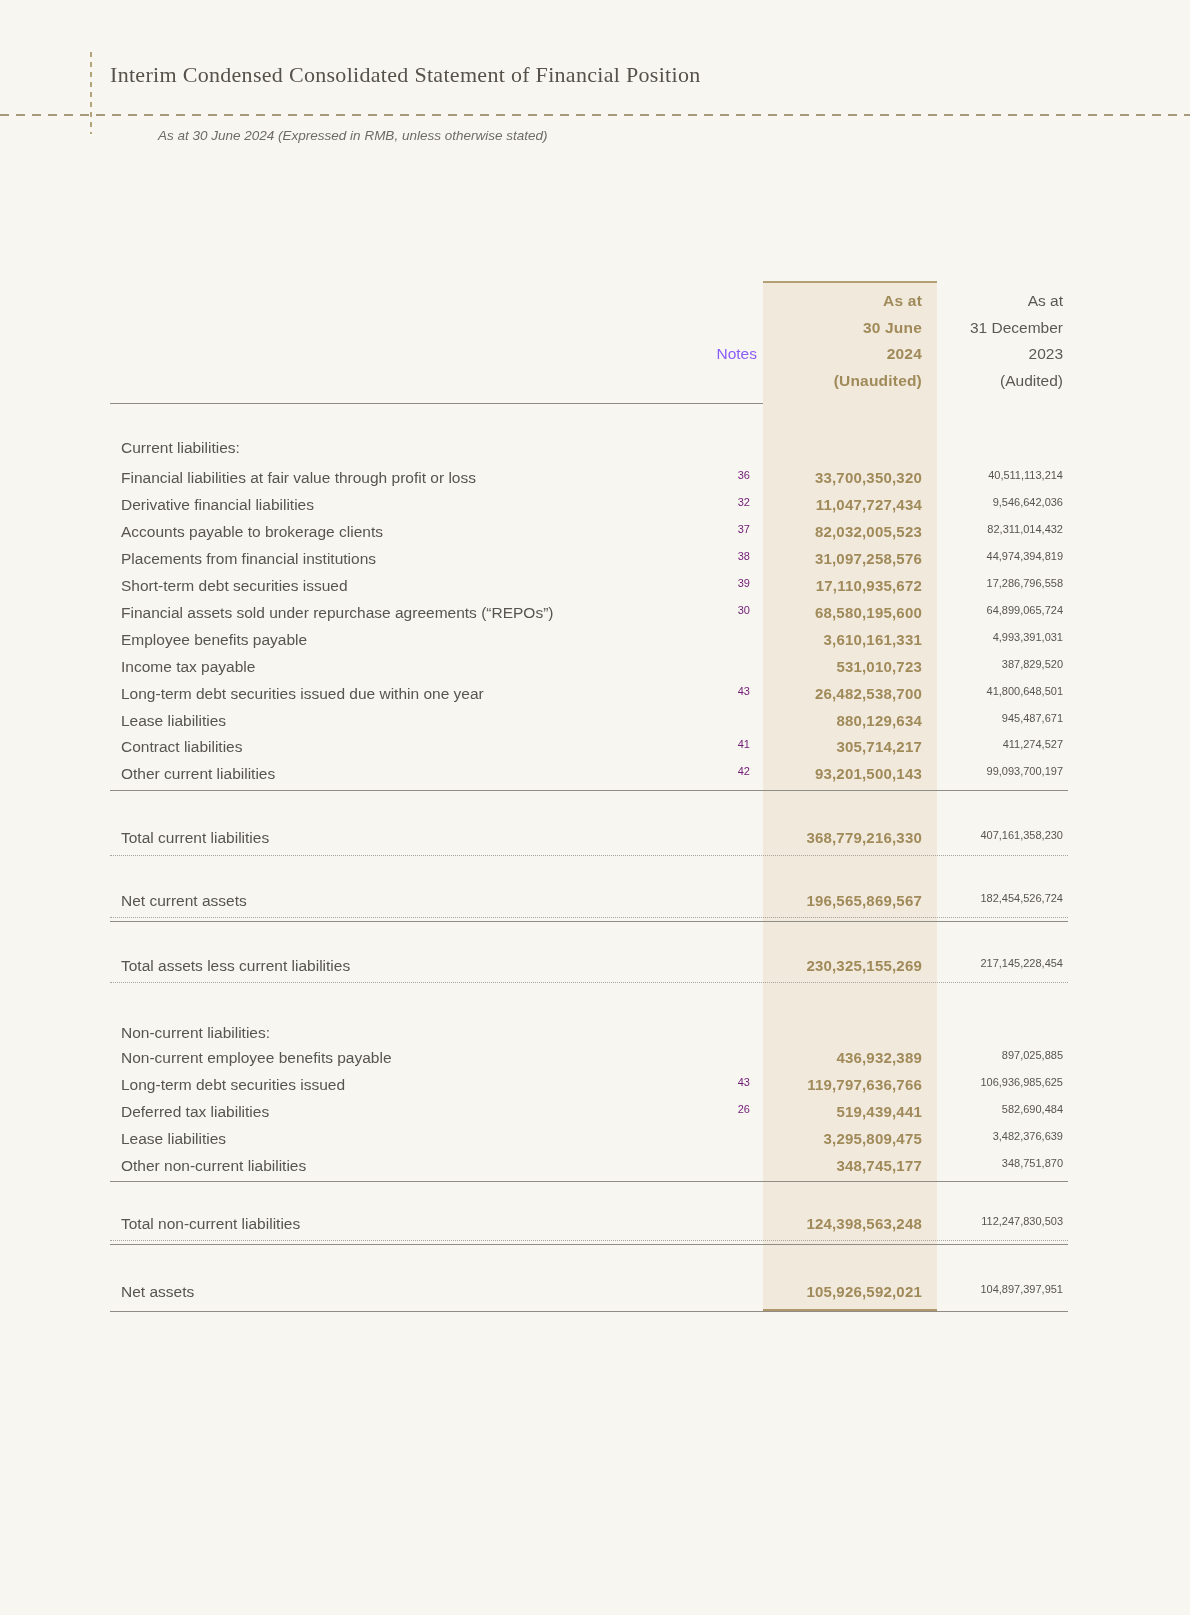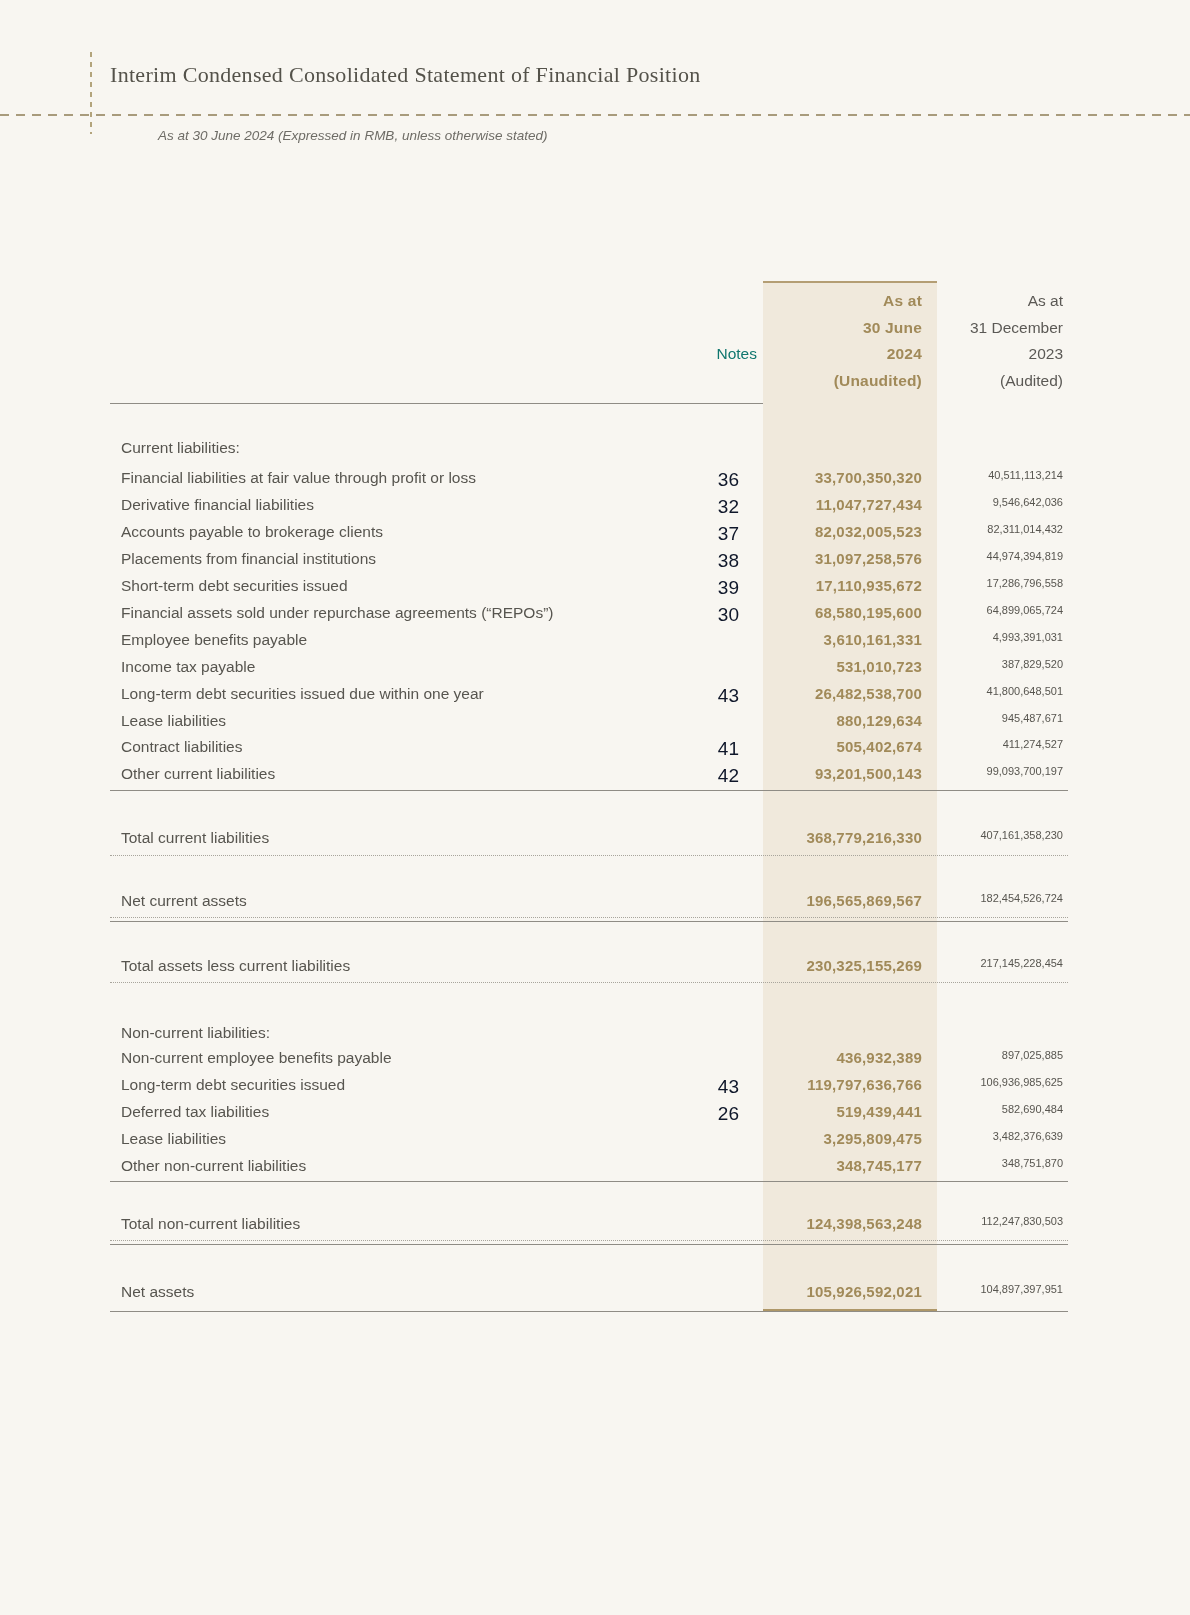--- a/index.html
+++ b/index.html
@@ -15,27 +15,27 @@
          font-size:22px;color:#54524a;letter-spacing:.3px;white-space:nowrap;}
   .subtitle{position:absolute;left:110px;top:128px;font-size:13.5px;font-style:italic;color:#6e6c66;margin-left:48px;}
 
   
   .stripe{position:absolute;left:763px;top:281px;width:174px;height:1030px;background:#f0e9dc;
           border-top:2px solid #b49e74;border-bottom:2px solid #ae9768;box-sizing:border-box;}
 
   
   .row{position:absolute;left:110px;width:958px;height:26px;display:flex;align-items:flex-start;font-size:15.5px;}
   .c-label{flex:1;padding-left:11px;color:#57554f;white-space:nowrap;}
-  .c-note{width:52px;text-align:right;padding-right:24px;box-sizing:border-box;color:#0f172a;font-size:19px;}
+  .c-note{width:52px;text-align:right;padding-right:13px;box-sizing:border-box;color:#701a75;font-size:11px;}
   .c-v24{width:174px;text-align:right;padding-right:15px;box-sizing:border-box;
          font-weight:700;color:#a18a59;font-size:15px;letter-spacing:.2px;}
   .c-v23{width:131px;text-align:right;padding-right:5px;box-sizing:border-box;font-size:11px;color:#57554f;}
   .hdr .c-v24{font-size:15.5px;}
   .hdr .c-v23{color:#5b5955;font-size:15.5px;}
-  .hdr .c-note{padding-right:6px;color:#0f766e;font-size:15.5px;}
+  .hdr .c-note{padding-right:6px;color:#8b5cf6;font-size:15.5px;}
 
   
   .rule{position:absolute;left:110px;width:958px;height:0;border-top:1px solid #8f8c85;}
   .rule-hdr{width:653px;}
   .rule-dotted{border-top:1.5px dotted #a8a59c;}
 
   
   .footnote{position:absolute;left:110px;top:1488px;font-size:15.5px;color:#55534d;margin-top:44px;}
   .pagenum{position:absolute;left:110px;top:1524px;font-family:Liberation Sans, sans-serif;
            font-size:17px;color:#54524a;}
@@ -138,21 +138,21 @@
   </div>
   <div class="row" style="top:712px">
     <div class="c-label">Lease liabilities</div>
     <div class="c-note"></div>
     <div class="c-v24">880,129,634</div>
     <div class="c-v23">945,487,671</div>
   </div>
   <div class="row" style="top:738px">
     <div class="c-label">Contract liabilities</div>
     <div class="c-note">41</div>
-    <div class="c-v24">505,402,674</div>
+    <div class="c-v24">305,714,217</div>
     <div class="c-v23">411,274,527</div>
   </div>
   <div class="row" style="top:765px">
     <div class="c-label">Other current liabilities</div>
     <div class="c-note">42</div>
     <div class="c-v24">93,201,500,143</div>
     <div class="c-v23">99,093,700,197</div>
   </div>
   <div class="rule" style="top:790px"></div>
 

